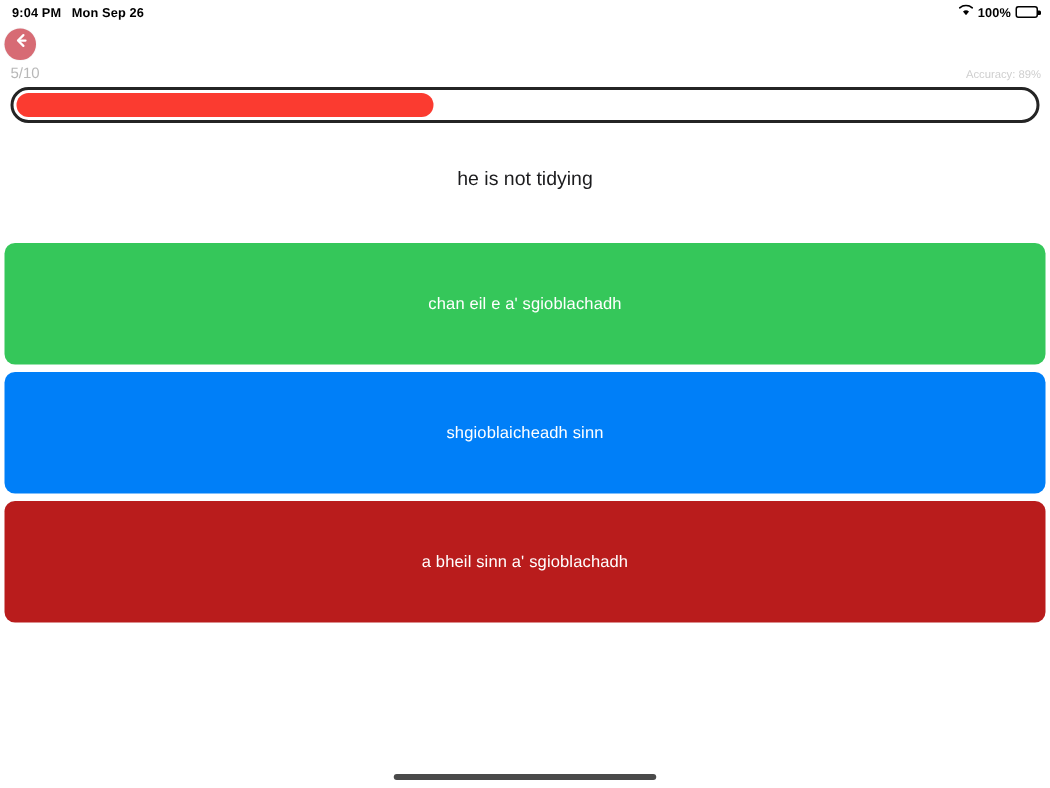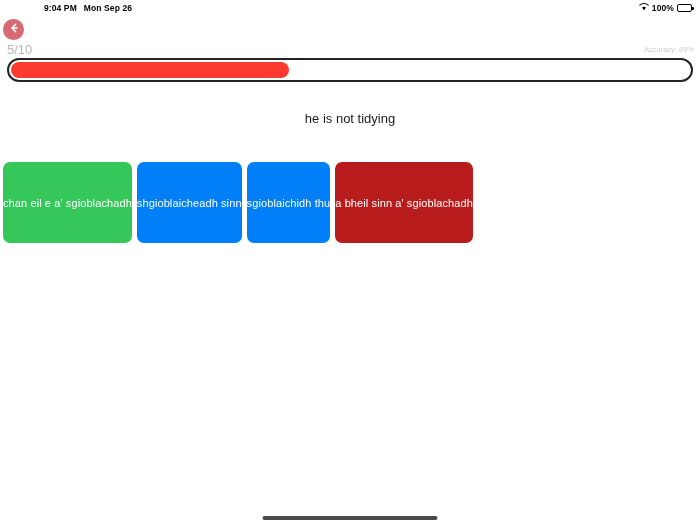--- a/index.html
+++ b/index.html
@@ -22,21 +22,21 @@
     display: flex;
     align-items: center;
     justify-content: space-between;
     padding: 0 8px;
     box-sizing: border-box;
     font-size: 8.5px;
     font-weight: bold;
     color: #000000;
     letter-spacing: 0.1px;
   }
-  .status-left { display: flex; align-items: center; gap: 7px; margin-left: 36px; }
+  .status-left { display: flex; align-items: center; gap: 7px; }
   .status-right { display: flex; align-items: center; gap: 3px; text-align: right; }
 
   .wifi-icon { display: block; }
   .battery {
     width: 15px;
     height: 7.5px;
     border: 1px solid #000;
     border-radius: 2px;
     position: relative;
     box-sizing: border-box;
@@ -80,21 +80,21 @@
   
   .meta-row {
     display: flex;
     align-items: center;
     justify-content: space-between;
     padding: 0 6px 0 7px;
     box-sizing: border-box;
     height: 14px;
   }
   .meta-counter {
-    font-size: 13px;
+    font-size: 10px;
     color: #b8b8b8;
   }
   .meta-accuracy {
     font-size: 7.5px;
     color: #cfcfcf;
   }
 
   
   .progress-wrap {
     margin: 2px 7px 0 7px;
@@ -120,21 +120,21 @@
     margin-top: 30px;
     line-height: 1;
   }
 
   
   .options {
     margin-top: 33px;
     padding: 4px 3px;
     box-sizing: border-box;
     display: flex;
-    flex-direction: row;
+    flex-direction: column;
     gap: 5px;
   }
   .option {
     height: 81px;
     border-radius: 7px;
     display: flex;
     align-items: center;
     justify-content: center;
     cursor: pointer;
     color: #ffffff;
@@ -198,21 +198,18 @@
 
 <div class="prompt">he is not tidying</div>
 
 <div class="options">
   <div class="option" style="background: rgb(53, 199, 90);">
     <span>chan eil e a' sgioblachadh</span>
   </div>
   <div class="option" style="background: rgb(0, 127, 248);">
     <span>shgioblaicheadh sinn</span>
   </div>
-  <div class="option" style="background: rgb(0, 127, 248);">
-    <span>sgioblaichidh thu</span>
-  </div>
   <div class="option" style="background: #b91c1c;">
     <span>a bheil sinn a' sgioblachadh</span>
   </div>
 </div>
 
 <div class="home-indicator"></div>
 
 </body></html>

